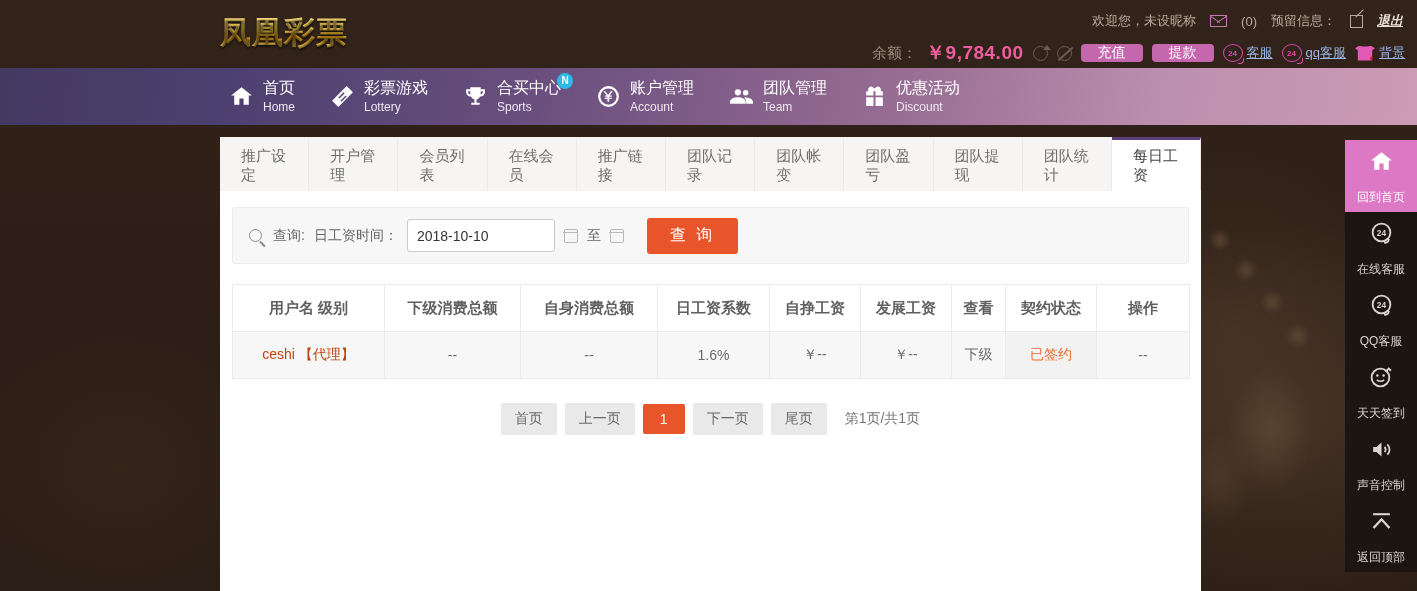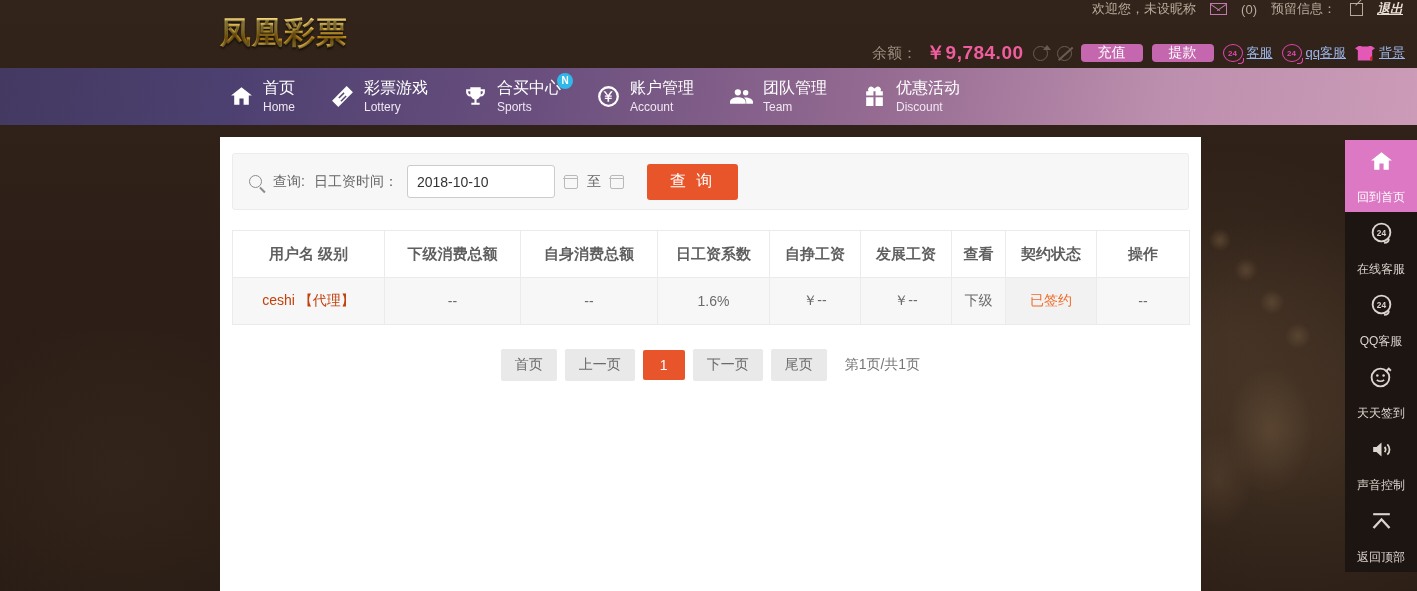--- a/index.html
+++ b/index.html
@@ -44,21 +44,21 @@
   #logo {
     position:absolute; left:220px; top:12px;
     font-size:31px; font-weight:bold; letter-spacing:1px;
     background: linear-gradient(180deg,#ffe89a 0%, #f3c94e 38%, #c98f16 62%, #f7dd7e 100%);
     -webkit-background-clip: text; background-clip: text;
     color: transparent;
     text-shadow: 0 2px 2px rgba(0,0,0,.55);
     font-family: "DejaVu Sans", sans-serif;
   }
   #top-user {
-    position:absolute; right:14px; top:0;
+    position:absolute; right:14px; top:12px;
     display:flex; align-items:center; gap:14px;
     font-size:13px; color:#b9a99c;
     white-space: nowrap;
   }
   #top-user .mail-icon {
     display:inline-block; width:17px; height:12px;
     border:1px solid #c07ab0; position:relative;
   }
   #top-user .mail-icon::before, #top-user .mail-icon::after{
     content:""; position:absolute; top:0px; width:11px; height:1px;
@@ -310,20 +310,34 @@
             <path d="M20 7h-2.2a3 3 0 0 0-4.3-4L12 4.3 10.5 3a3 3 0 0 0-4.3 4H4v4h7V7h2v4h7zM4 12.8h7V21H4zm9 0h7V21h-7z"></path>
           </svg>
         </span>
         <span><span class="nav-txt-cn">优惠活动</span><br><span class="nav-txt-en">Discount</span></span>
       </div>
     </div>
 </div>
 
 <div id="panel">
 
+  <div id="tabs">
+      <div class="tab">推广设定</div>
+      <div class="tab">开户管理</div>
+      <div class="tab">会员列表</div>
+      <div class="tab">在线会员</div>
+      <div class="tab">推广链接</div>
+      <div class="tab">团队记录</div>
+      <div class="tab">团队帐变</div>
+      <div class="tab">团队盈亏</div>
+      <div class="tab">团队提现</div>
+      <div class="tab">团队统计</div>
+      <div class="tab active">每日工资</div>
+      <div class="tab-filler"></div>
+    </div>
 
   <div id="search-bar">
     <span class="mag-icon"></span>
     <span class="sb-label">查询:</span>
     <span class="sb-label">日工资时间：</span>
     <input class="date-input" value="2018-10-10" style="">
     <span class="cal-icon"></span>
     <span class="zhi">至</span>
     <span class="cal-icon"></span>
     <button id="query-btn">查 询</button>

